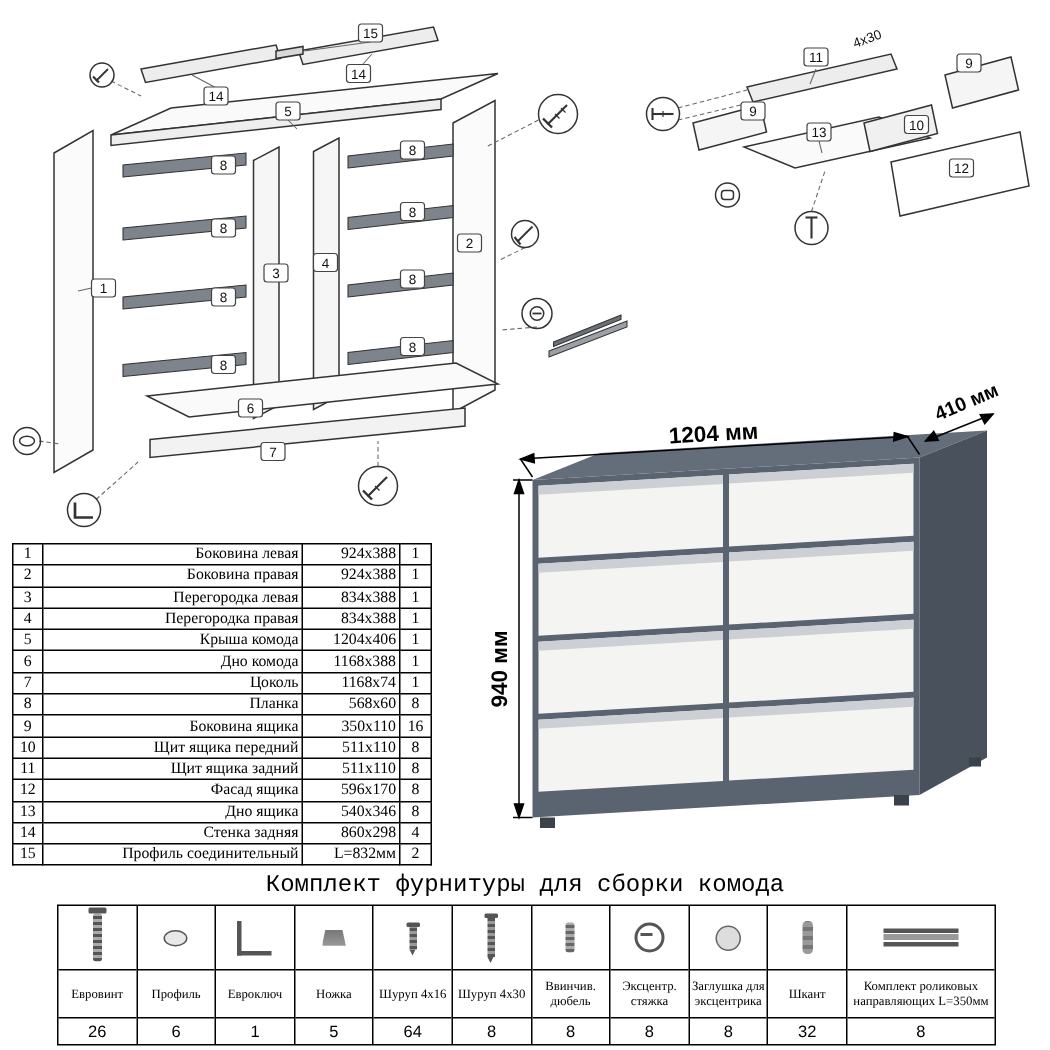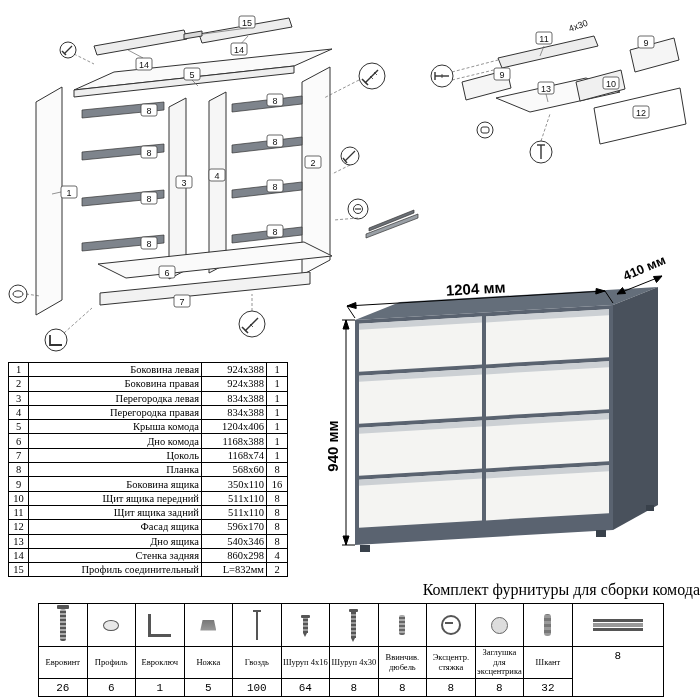--- a/index.html
+++ b/index.html
@@ -14,30 +14,30 @@
   
   .parts-table{position:absolute;left:8px;top:362px;border-collapse:collapse;
                font-family:"Liberation Serif",serif;font-size:10.5px}
   .parts-table td{border:1px solid #000;height:13.3px;line-height:11px;padding:0 2px;white-space:nowrap}
   .c-num{width:15px;text-align:center}
   .c-name{width:168px;text-align:right}
   .c-size{width:60px;text-align:right}
   .c-qty{width:16px;text-align:center}
 
   
-  .hw-title{position:absolute;top:581px;left:0;width:700px;text-align:right;
-            font-family:Liberation Serif, serif;font-size:16px}
+  .hw-title{position:absolute;top:581px;left:0;width:700px;text-align:center;
+            font-family:Liberation Mono, monospace;font-size:16px}
   .hw-table{position:absolute;left:38px;top:603px;width:624px;display:flex;border:1px solid #000;background:#fff}
   .hw-col{flex:1;display:flex;flex-direction:column;border-right:1px solid #000;min-width:0}
   .hw-col:last-child{border-right:none;flex:1.9}
   .hw-icon-cell{height:42px;display:flex;align-items:center;justify-content:center;border-bottom:1px solid #000}
   .hw-name{height:31px;border-bottom:1px solid #000;display:flex;align-items:center;justify-content:center;
            text-align:center;font-family:"Liberation Serif",serif;font-size:8.5px;line-height:1.15;padding:0 1px}
   .hw-qty{height:17px;display:flex;align-items:center;justify-content:center;
-          font-family:Liberation Mono, monospace;font-size:11px}
+          font-family:Liberation Sans, sans-serif;font-size:11px}
 
   
   .hw-icon{display:inline-block;position:relative}
   .hw-icon::before,.hw-icon::after{position:absolute}
   [data-icon=euroscrew-icon]{width:6px;height:32px;background:repeating-linear-gradient(0deg,#555 0 2px,#aaa 2px 4px);border-radius:2px}
   [data-icon=euroscrew-icon]::before{content:"";top:-4px;left:-3px;width:12px;height:4px;background:#555;border-radius:1px}
   [data-icon=cap-icon]{width:14px;height:9px;background:#e8e8e8;border:1px solid #555;border-radius:50%}
   [data-icon=hexkey-icon]{width:20px;height:20px;border-left:3px solid #555;border-bottom:3px solid #555}
   [data-icon=foot-icon]{width:16px;height:11px;background:linear-gradient(#777,#9a9a9a);clip-path:polygon(15% 0,85% 0,100% 100%,0 100%)}
   [data-icon=nail-icon]{width:2px;height:30px;background:#555}
@@ -480,27 +480,20 @@
     </div>
 
     <div class="hw-col">
       <div class="hw-icon-cell">
         <span class="hw-icon" data-icon="foot-icon"></span>
       </div>
       <div class="hw-name">Ножка</div>
       <div class="hw-qty">5</div>
     </div>
 
-    <div class="hw-col">
-      <div class="hw-icon-cell">
-        <span class="hw-icon" data-icon="nail-icon"></span>
-      </div>
-      <div class="hw-name">Гвоздь</div>
-      <div class="hw-qty">100</div>
-    </div>
 
     <div class="hw-col">
       <div class="hw-icon-cell">
         <span class="hw-icon" data-icon="screw-icon"></span>
       </div>
       <div class="hw-name">Шуруп 4x16</div>
       <div class="hw-qty">64</div>
     </div>
 
     <div class="hw-col">
@@ -540,15 +533,16 @@
         <span class="hw-icon" data-icon="dowel-icon"></span>
       </div>
       <div class="hw-name">Шкант</div>
       <div class="hw-qty">32</div>
     </div>
 
     <div class="hw-col">
       <div class="hw-icon-cell">
         <span class="hw-icon" data-icon="slides-icon"></span>
       </div>
+      <div class="hw-name">Комплект роликовых направляющих L=350мм</div>
       <div class="hw-qty">8</div>
     </div>
   </div>
 
 </body></html>

